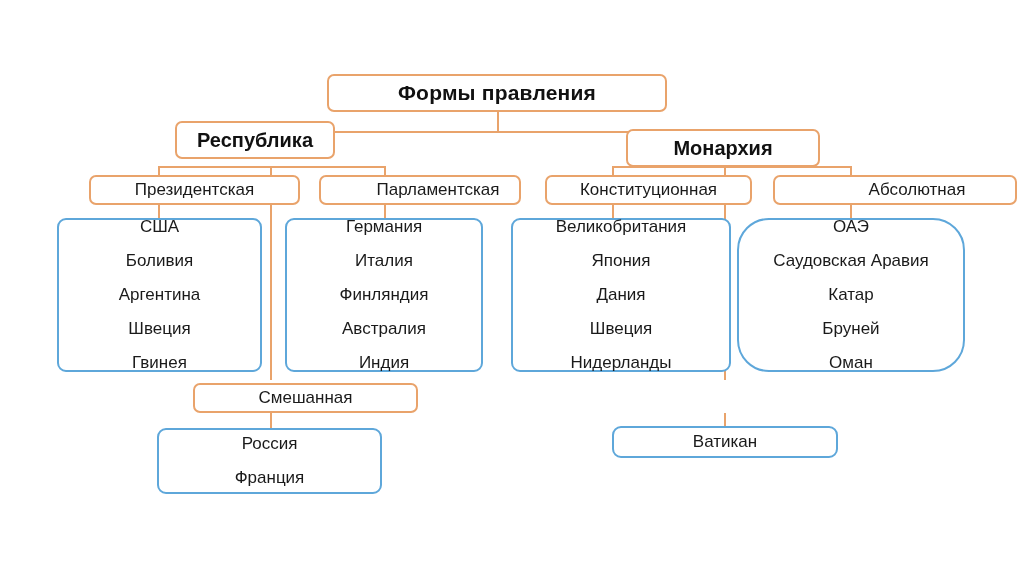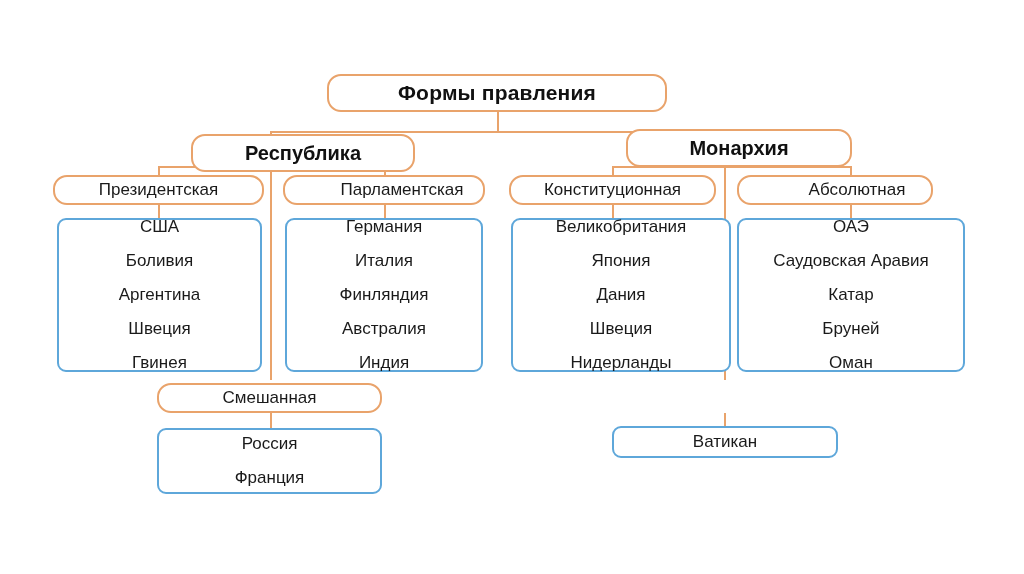--- a/index.html
+++ b/index.html
@@ -30,21 +30,21 @@
 
   
   .box {
     position: absolute;
     box-sizing: border-box;
     background: #ffffff;
     display: flex;
     align-items: center;
     justify-content: center;
     text-align: center;
-    border-radius: 14px;
+    border-radius: 7px;
     line-height: 1.32;
   }
   .box.orange {
     border: 2px solid #e9a36b;
   }
   .box.blue {
     border: 2px solid #5ea7da;
     border-radius: 9px;
   }
 
@@ -56,20 +56,21 @@
   }
   .branch-box {
     font-size: 20px;
     font-weight: 700;
     color: #111;
   }
   .type-box {
     font-size: 17px;
     font-weight: 400;
     color: #1a1a1a;
+    margin-left: 36px;
   }
   .list-box {
     font-size: 17px;
     font-weight: 400;
     color: #1a1a1a;
     flex-direction: column;
     justify-content: center;
     gap: 8px;
   }
   .list-box .row {
@@ -105,31 +106,31 @@
 
   <div class="line v" style="left:158px; top:203px; height:16px;"></div>
   <div class="line v" style="left:384px; top:203px; height:16px;"></div>
   <div class="line v" style="left:612px; top:203px; height:16px;"></div>
   <div class="line v" style="left:850px; top:203px; height:16px;"></div>
   <div class="line v" style="left:270px; top:413px; height:16px;"></div>
   <div class="line v" style="left:724px; top:413px; height:16px;"></div>
 
   <div class="box orange title-box" style="left:327px; top:74px; width:340px; height:38px;">Формы правления</div>
 
-  <div class="box orange branch-box" style="left:175px; top:134px; width:224px; height:38px;margin-left:16px;">Республика</div>
+  <div class="box orange branch-box" style="left:175px; top:121px; width:160px; height:38px;">Республика</div>
 
-  <div class="box orange branch-box" style="left:626px; top:129px; width:226px; height:38px;">Монархия</div>
+  <div class="box orange branch-box" style="left:626px; top:129px; width:194px; height:38px;">Монархия</div>
 
   <div class="box orange type-box" style="left:53px; top:175px; width:211px; height:30px;">Президентская</div>
 
   <div class="box orange type-box" style="left:283px; top:175px; width:202px; height:30px;padding-left:36px;">Парламентская</div>
 
   <div class="box orange type-box" style="left:509px; top:175px; width:207px; height:30px;">Конституционная</div>
 
-  <div class="box orange type-box" style="left:737px; top:175px; width:196px; height:30px;padding-left:44px;">Абсолютная</div>
+  <div class="box orange type-box" style="left:737px; top:175px; width:244px; height:30px;padding-left:44px;">Абсолютная</div>
 
   <div class="box blue list-box" style="left:57px; top:218px; width:205px; height:154px;">
     <span class="row">США</span>
     <span class="row">Боливия</span>
     <span class="row">Аргентина</span>
     <span class="row">Швеция</span>
     <span class="row">Гвинея</span>
   </div>
 
   <div class="box blue list-box" style="left:285px; top:218px; width:198px; height:154px;">
@@ -141,21 +142,21 @@
   </div>
 
   <div class="box blue list-box" style="left:511px; top:218px; width:220px; height:154px;">
     <span class="row">Великобритания</span>
     <span class="row">Япония</span>
     <span class="row">Дания</span>
     <span class="row">Швеция</span>
     <span class="row">Нидерланды</span>
   </div>
 
-  <div class="box blue list-box" style="left:737px; top:218px; width:228px; height:154px;">
+  <div class="box blue list-box" style="left:737px; top:218px; width:228px; height:154px;border-radius:32px;">
     <span class="row">ОАЭ</span>
     <span class="row">Саудовская Аравия</span>
     <span class="row">Катар</span>
     <span class="row">Бруней</span>
     <span class="row">Оман</span>
   </div>
 
   <div class="box orange type-box" style="left:157px; top:383px; width:225px; height:30px;">Смешанная</div>
 
   <div class="box blue list-box" style="left:157px; top:428px; width:225px; height:66px;">

